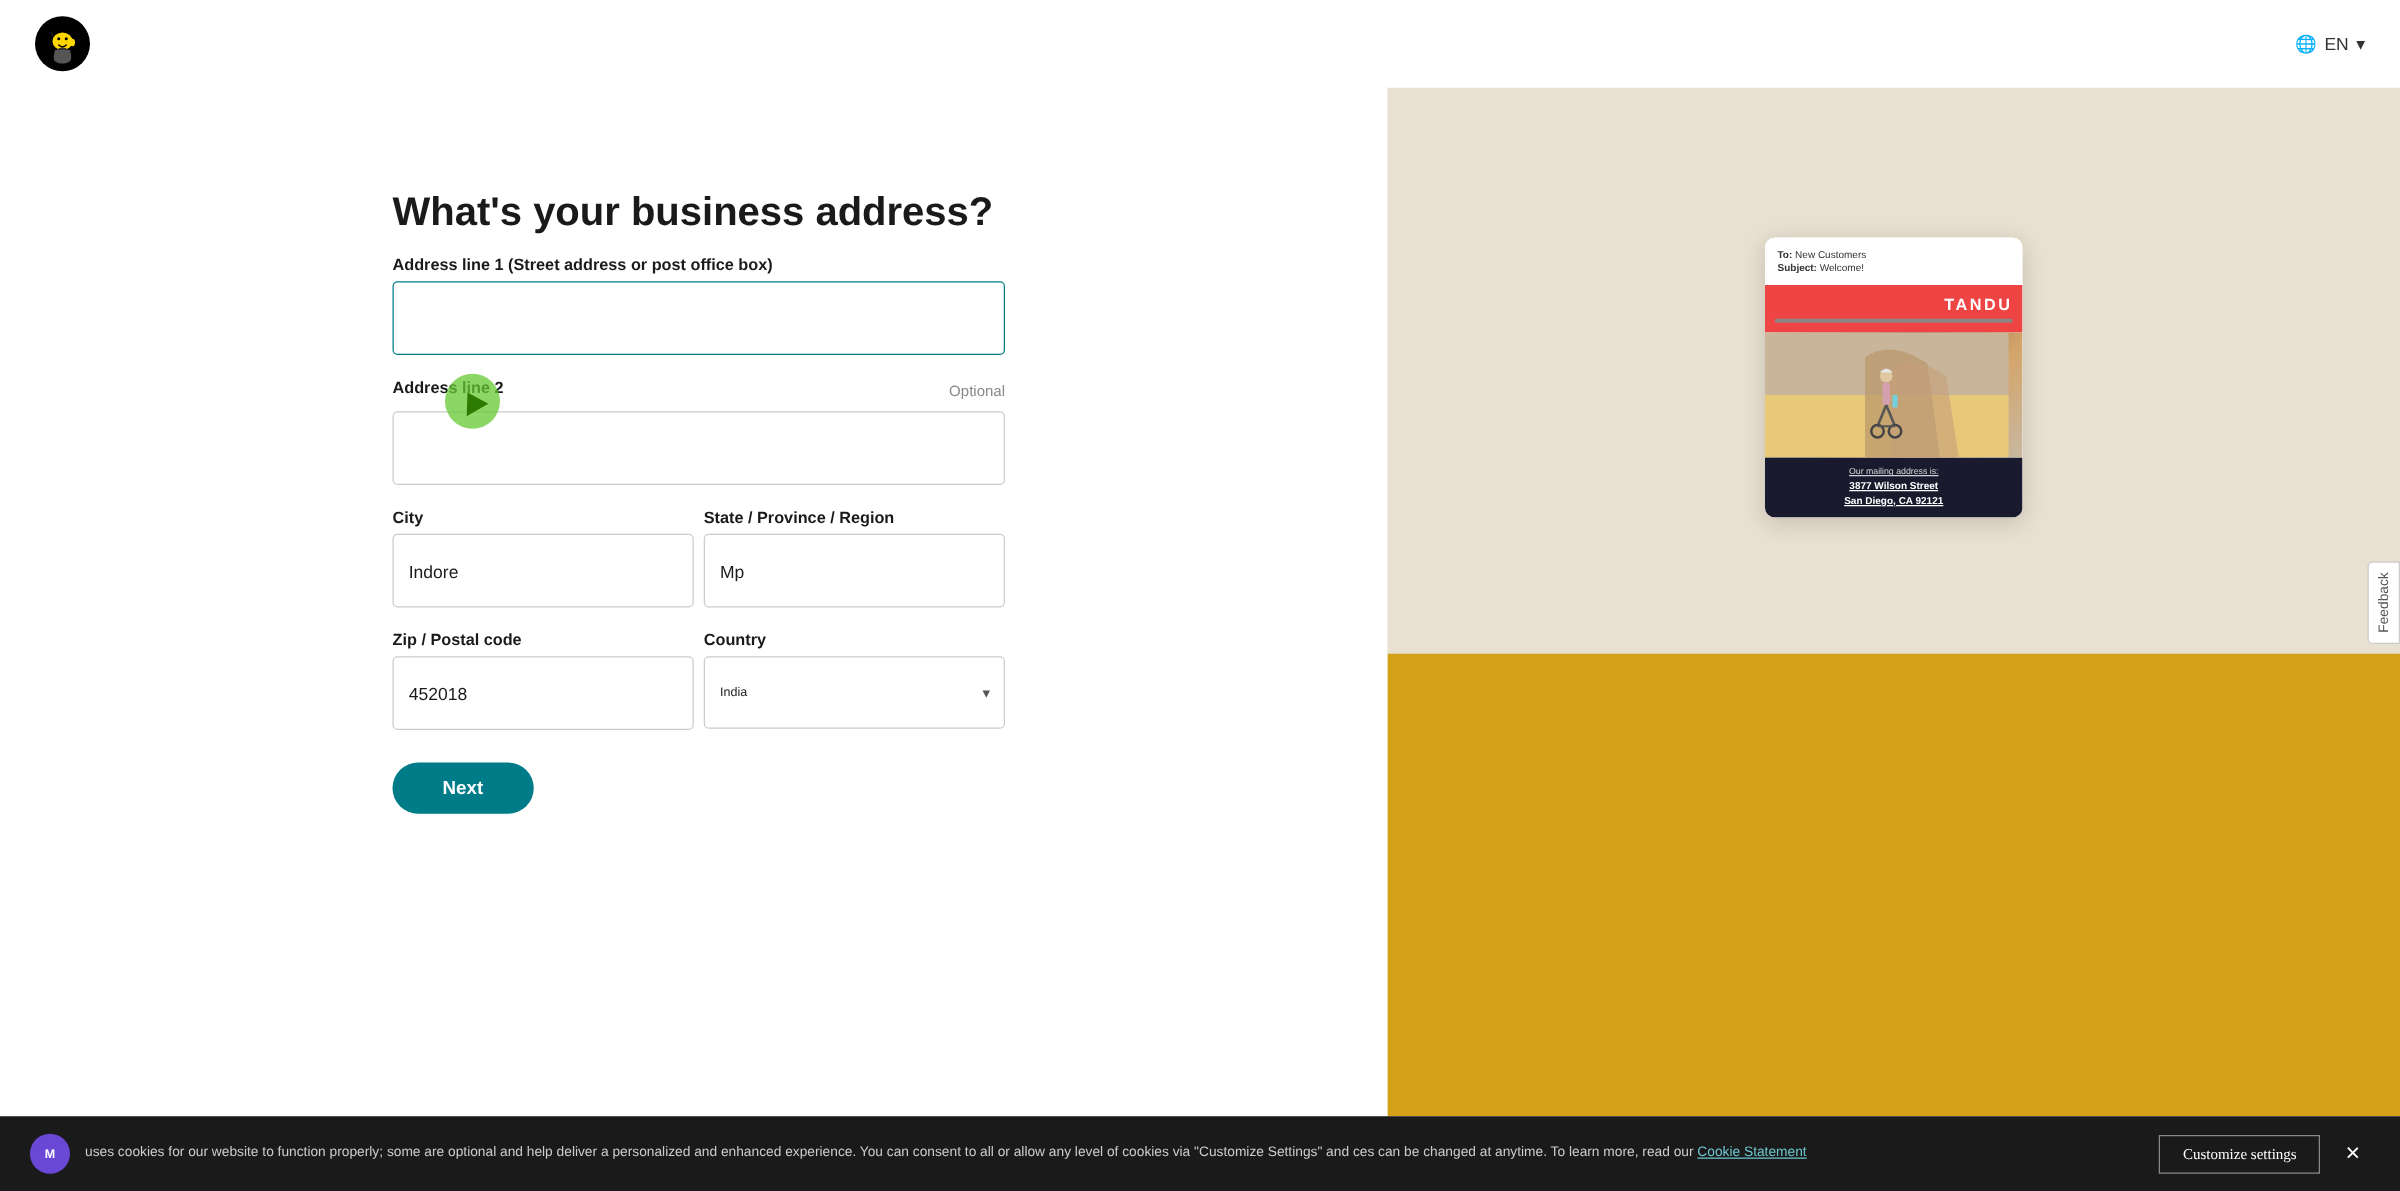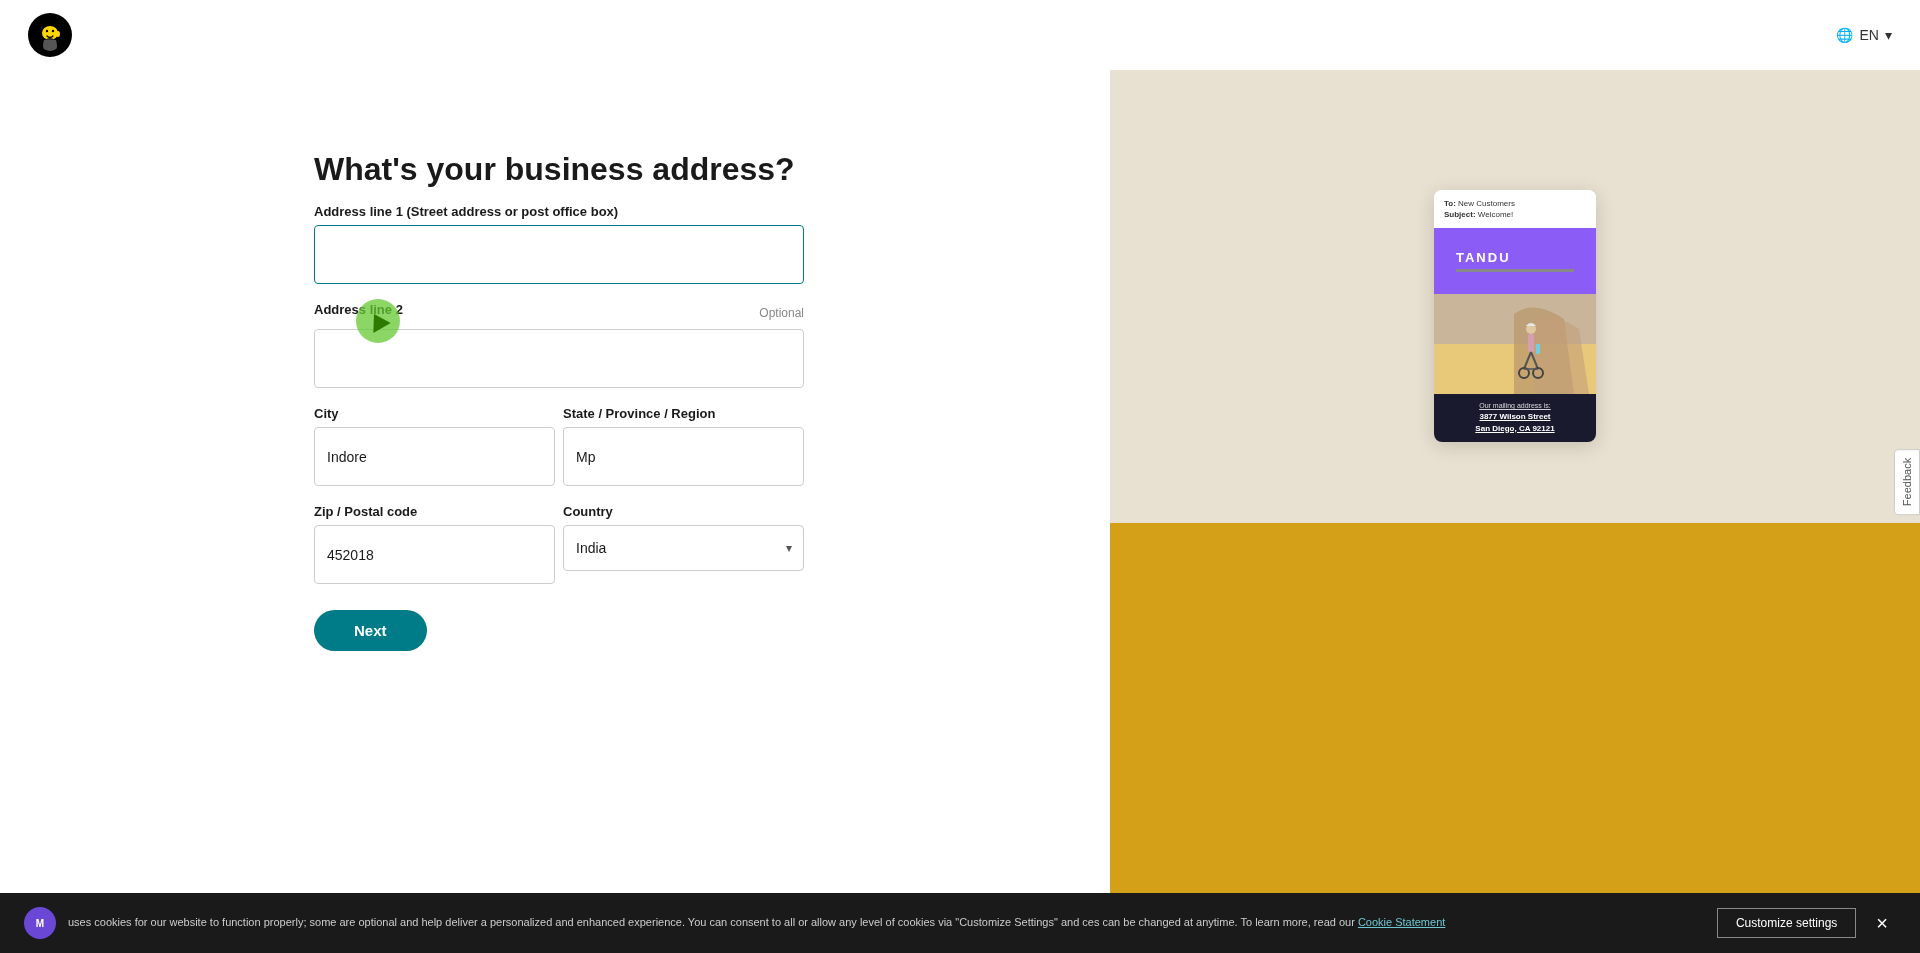--- a/index.html
+++ b/index.html
@@ -84,44 +84,44 @@
       height: 45%;
       background: #d4a017;
     }
 
     
     .email-card {
       position: absolute;
       top: 120px;
       left: 50%;
       transform: translateX(-50%);
-      width: 162px;
+      width: 206px;
       background: #fff;
       border-radius: 8px;
       box-shadow: 0 4px 20px rgba(0,0,0,0.15);
       overflow: hidden;
       font-size: 9px;
       z-index: 5;
     }
 
     .email-card-header {
       padding: 8px 10px;
       background: #fff;
     }
 
     .email-card-header p {
       font-size: 8px;
       color: #333;
       line-height: 1.4;
     }
 
     .email-card-brand {
-      background: #8b5cf6;
-      padding: 22px;
-      text-align: left;
+      background: #ef4444;
+      padding: 8px;
+      text-align: right;
     }
 
     .brand-name {
       color: #fff;
       font-size: 13px;
       font-weight: 900;
       letter-spacing: 2px;
       text-transform: uppercase;
     }
 
@@ -229,25 +229,25 @@
       outline: none;
       background: #fff;
     }
 
     .form-input.normal {
       border-color: #ccc;
     }
 
     .form-select {
       width: 100%;
-      height: 46px;
+      height: 58px;
       border: 1.5px solid #ccc;
       border-radius: 4px;
       padding: 0 12px;
-      font-size: 14px;
+      font-size: 10px;
       color: #1a1a1a;
       outline: none;
       background: #fff;
       appearance: none;
       -webkit-appearance: none;
       cursor: pointer;
     }
 
     .select-wrapper {
       position: relative;
@@ -345,20 +345,21 @@
     .cookie-customize-btn {
       background: transparent;
       border: 1.5px solid #888;
       color: #fff;
       padding: 7px 18px;
       font-size: 12px;
       border-radius: 0;
       cursor: pointer;
       white-space: nowrap;
       flex-shrink: 0;
+      font-family: Liberation Serif, serif;
     }
 
     .cookie-close-btn {
       background: transparent;
       border: none;
       color: #fff;
       font-size: 20px;
       cursor: pointer;
       flex-shrink: 0;
       padding: 4px 8px;

